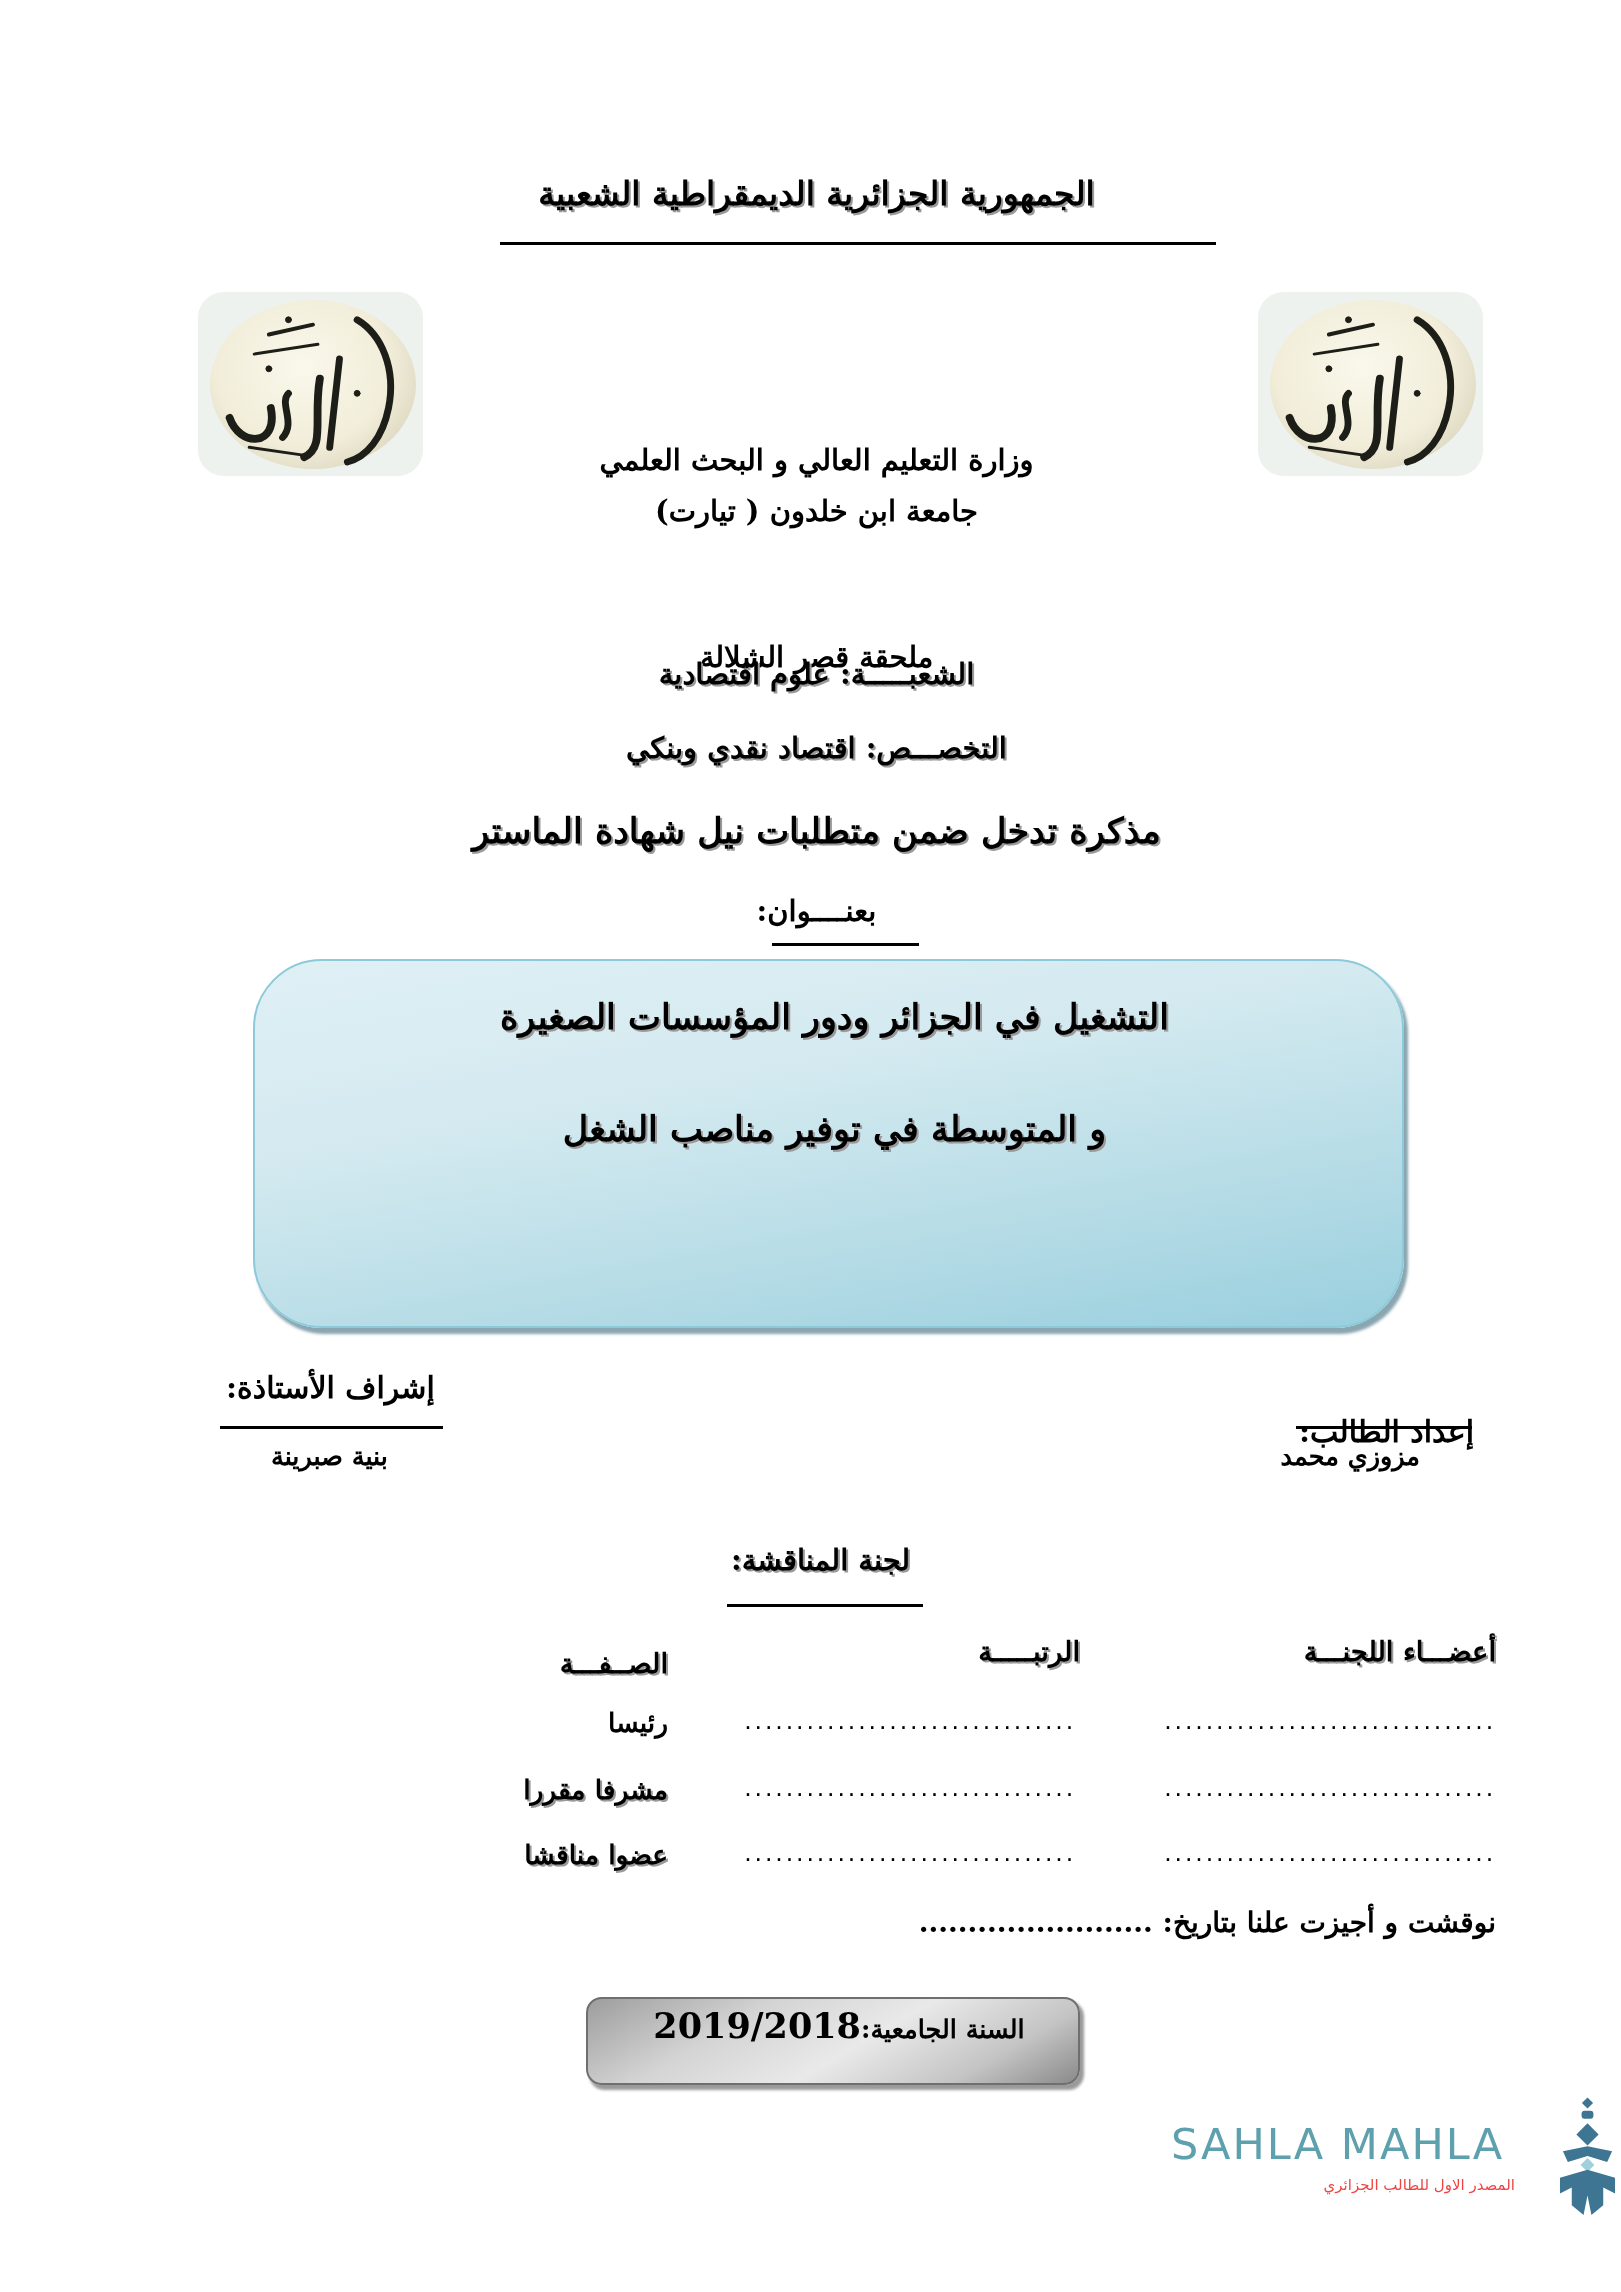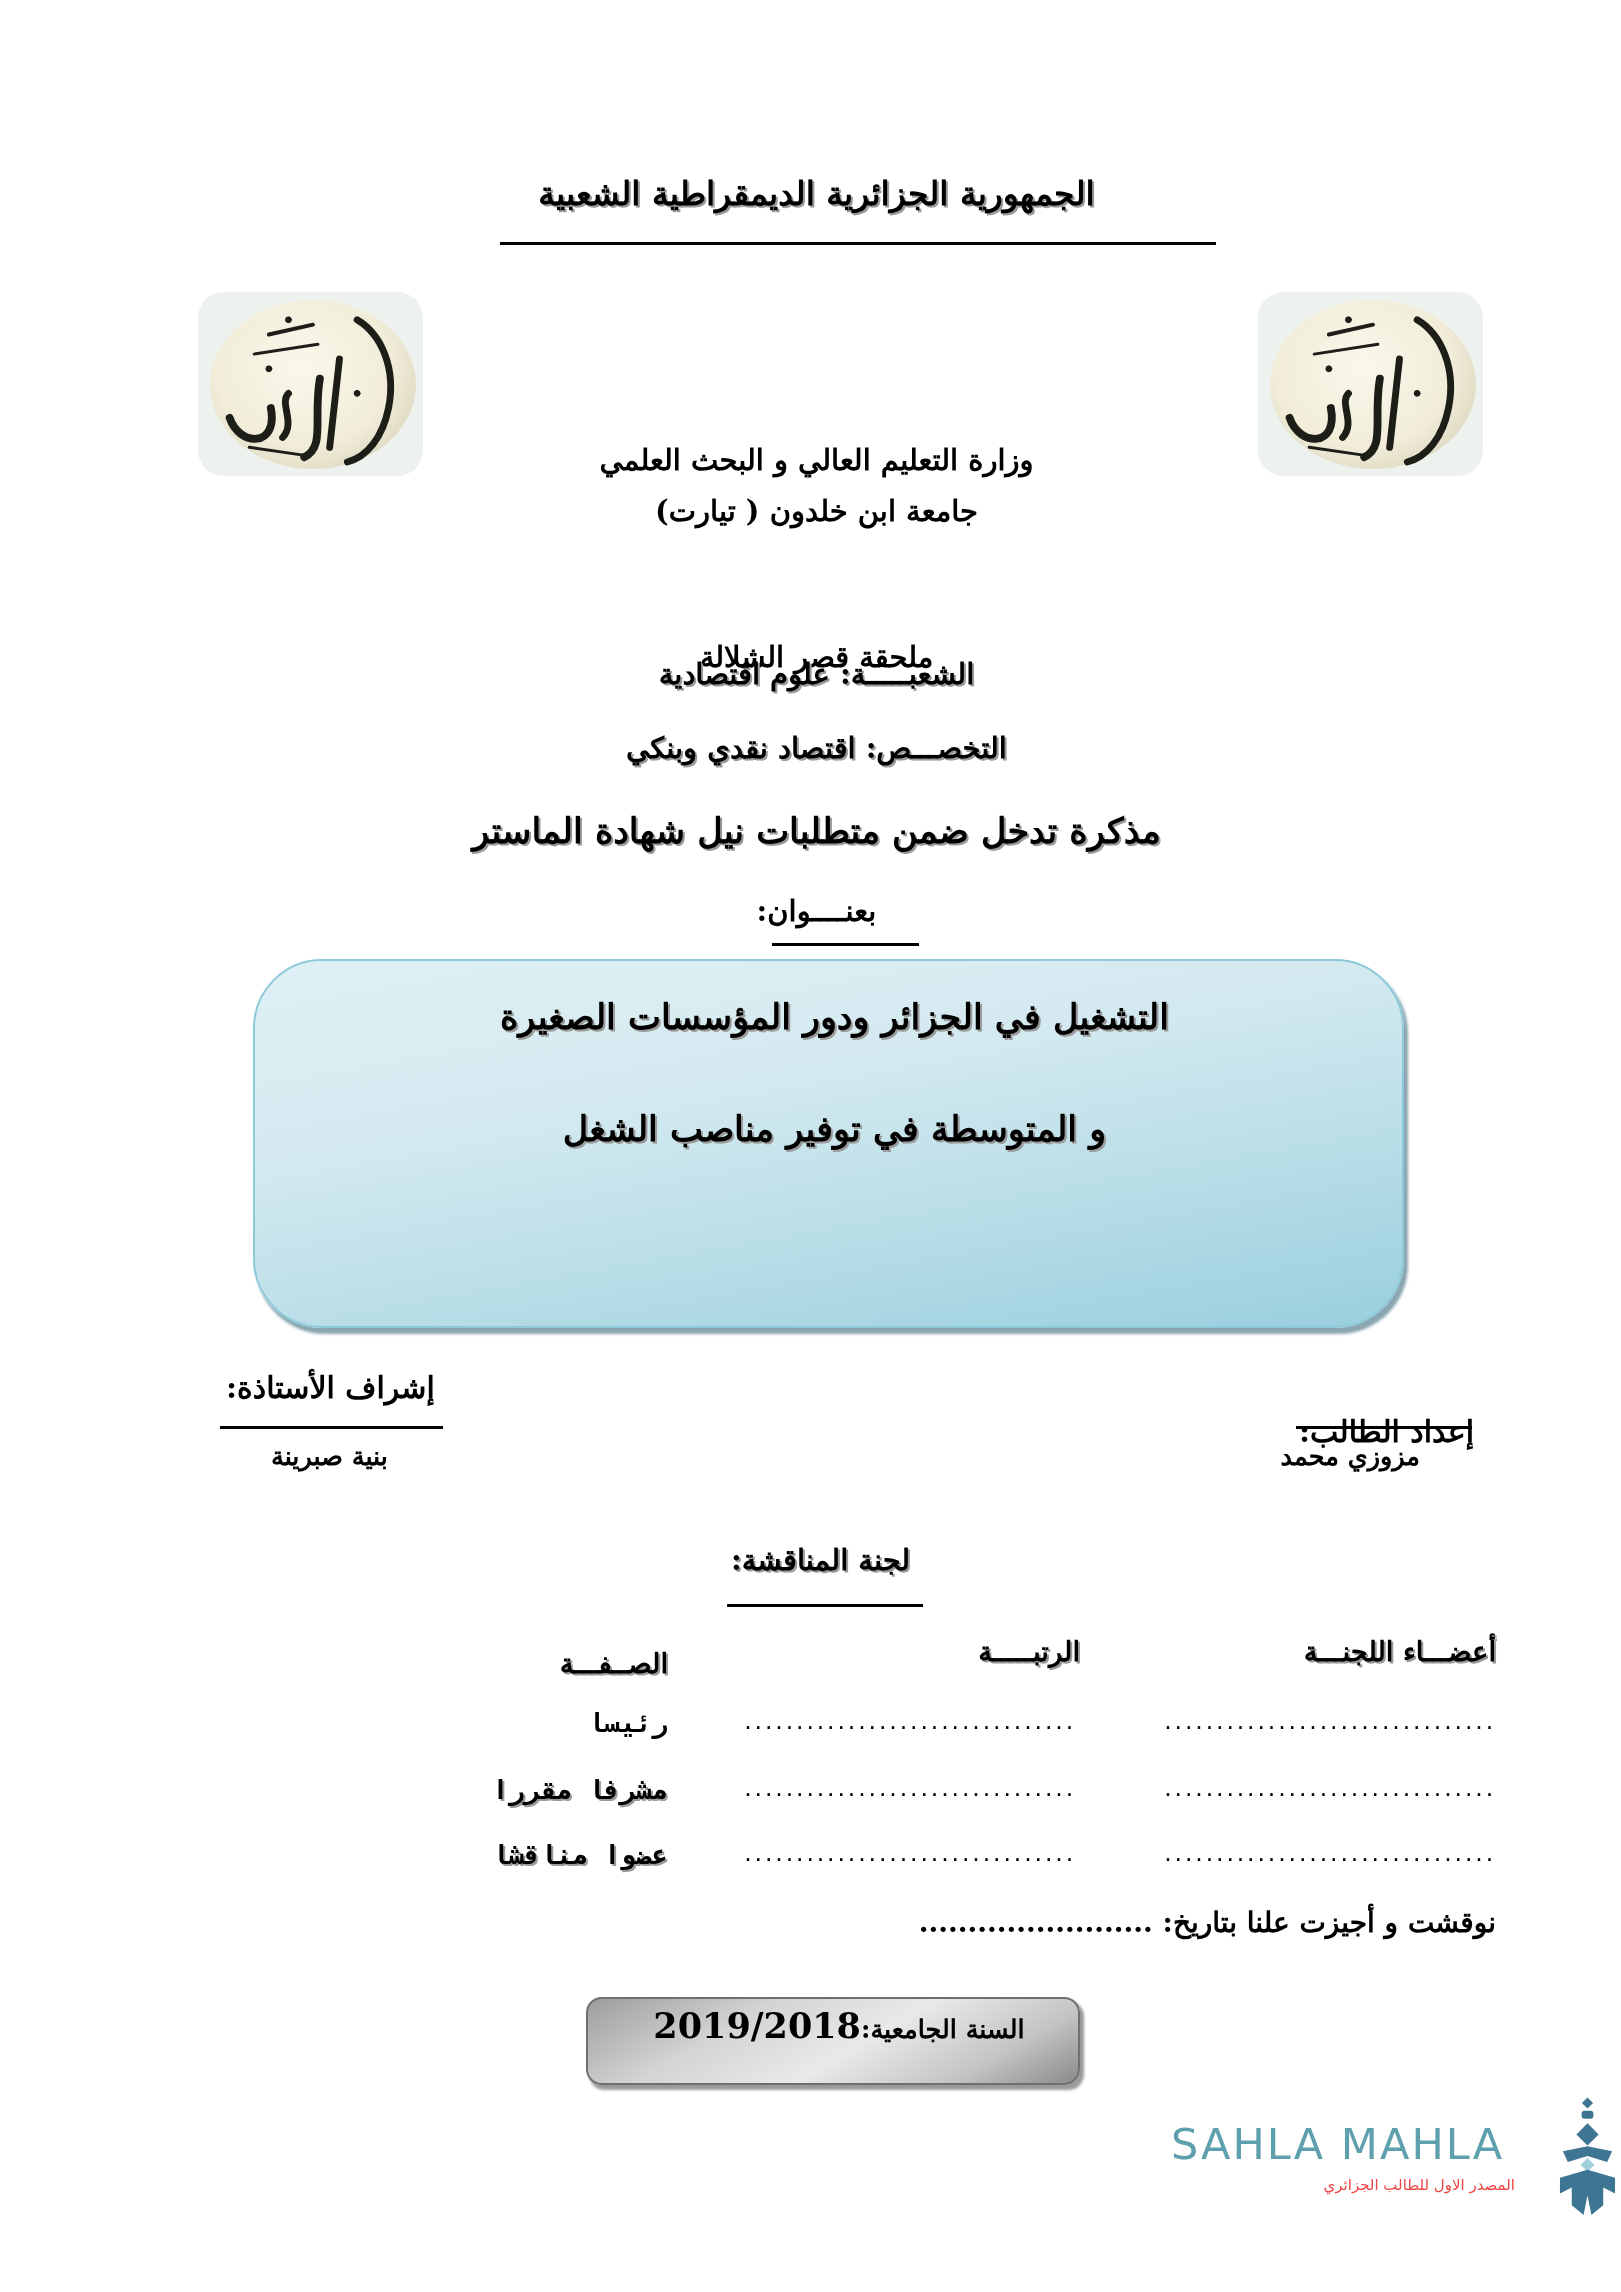--- a/index.html
+++ b/index.html
@@ -54,21 +54,21 @@
   #committee-label { top:1543px; left:725px; font-size:29px; }
   #committee-line { left:727px; top:1604px; width:196px; height:2.9px; background:#000; }
 
   .col-head { top:1635px; font-size:27.4px; }
   #head-members { right:125px; }
   #head-rank { right:541px; }
   #head-role { right:953px;margin-top:12px; }
 
   .row { position:absolute; height:39px; font-size:26.5px; }
   .dots { position:absolute; font-size:23.5px; letter-spacing:2.9px; font-family:"DejaVu Sans", sans-serif; }
-  .role { position:absolute;font-family:Liberation Mono, monospace; }
+  .role { position:absolute; }
 
   #row1 { top:1707px; }
   #row2 { top:1774px; }
   #row3 { top:1839px; }
 
   #defense-line { right:125px; top:1906px; font-size:28px; }
 
   
   #year-box { left:586px; top:1997px; width:490px; height:84px; border-radius:15.7px;
     background: linear-gradient(150deg, #9d9d9d 0%, #d4d4d4 30%, #e9e9e9 55%, #c4c4c4 80%, #8a8a8a 100%);

